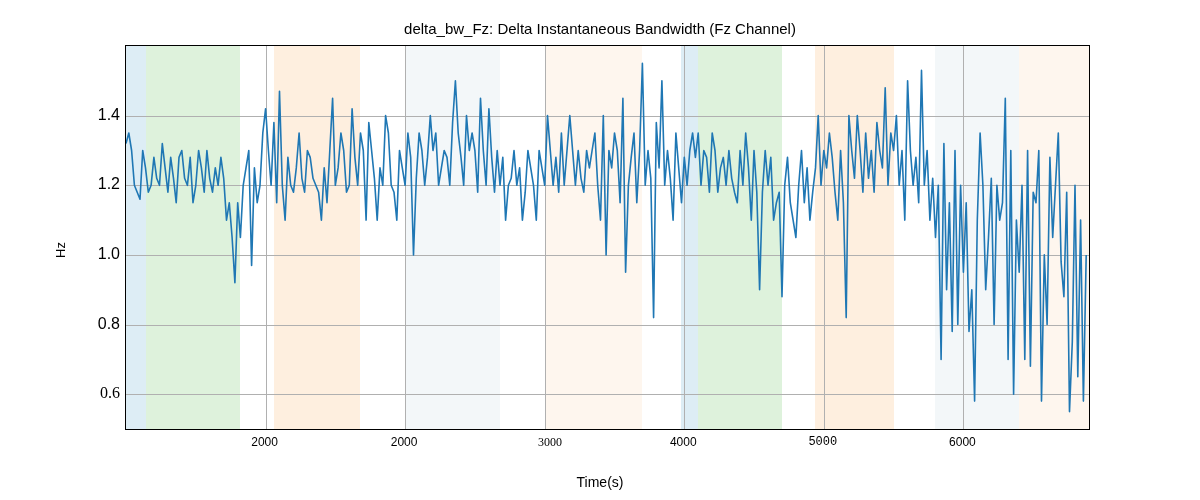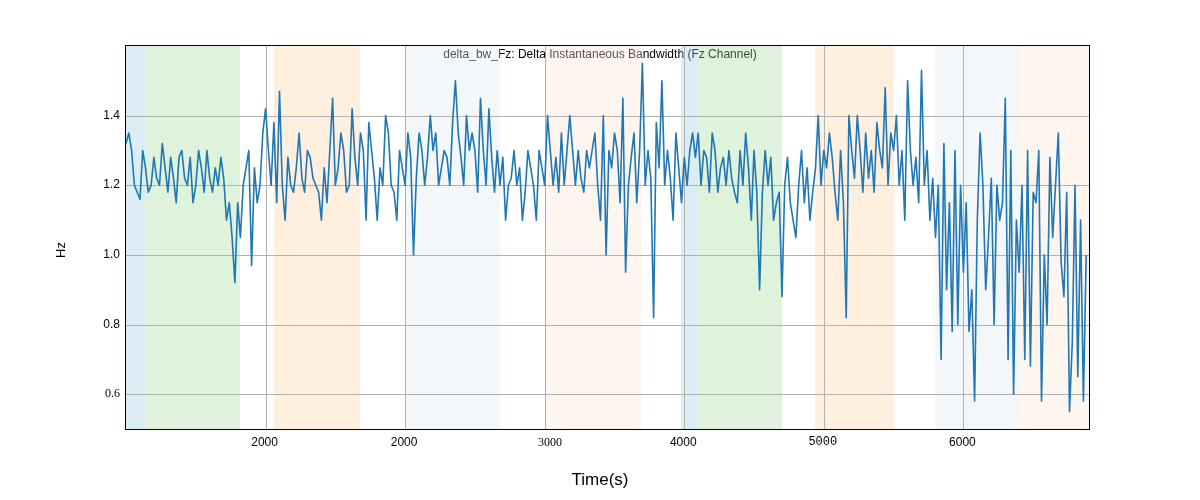--- a/index.html
+++ b/index.html
@@ -13,23 +13,22 @@
     width: 1200px;
     height: 500px;
     background: #fff;
   }
   .title {
     position: absolute;
     top: 20px;
     left: 0;
     width: 100%;
     text-align: center;
-    font-size: 12px;
+    font-size: 15px;
     color: #000;
-    margin-top: 27px;
   }
   .plot-area {
     position: absolute;
     left: 125px;
     top: 45px;
     width: 965px;
     height: 385px;
     border: 1px solid #000;
     box-sizing: border-box;
     overflow: hidden;
@@ -40,27 +39,27 @@
     top: 50%;
     transform: translate(-50%, -50%) rotate(-90deg);
     font-size: 13px;
     color: #000;
   }
   .xlabel {
     position: absolute;
     left: 50%;
     bottom: 10px;
     transform: translateX(-50%);
-    font-size: 17px;
+    font-size: 14px;
     color: #000;
   }
   .ytick-label {
     position: absolute;
     right: 1080px; 
-    font-size: 12px;
+    font-size: 16px;
     color: #000;
     transform: translateY(-50%);
     text-align: right;
     width: 40px;
   }
   .xtick-label {
     position: absolute;
     top: 435px;
     font-size: 12px;
     color: #000;

